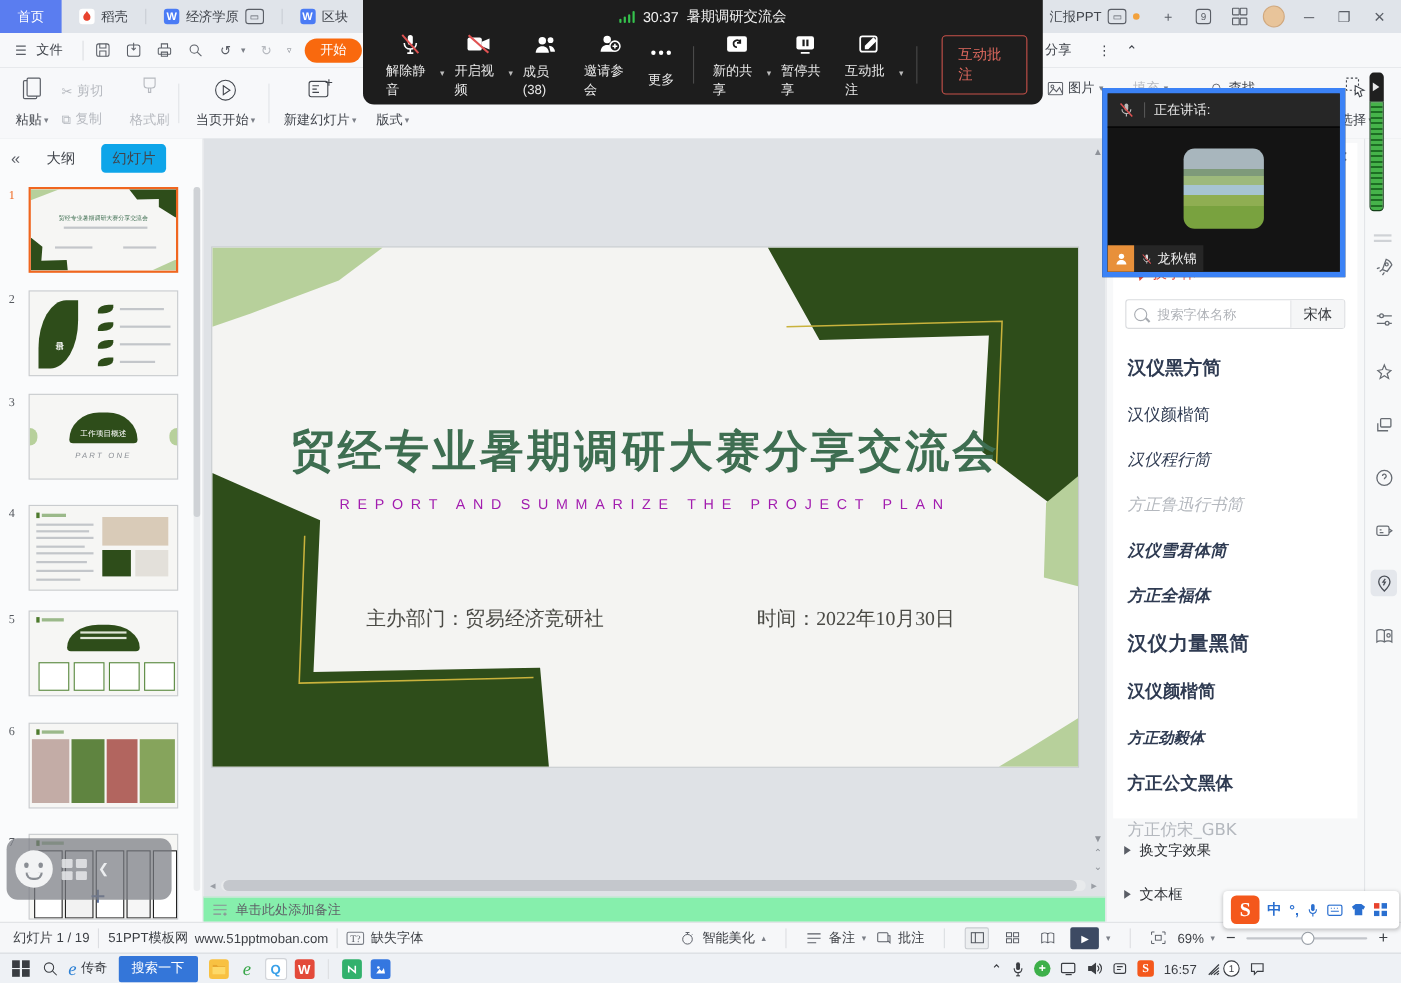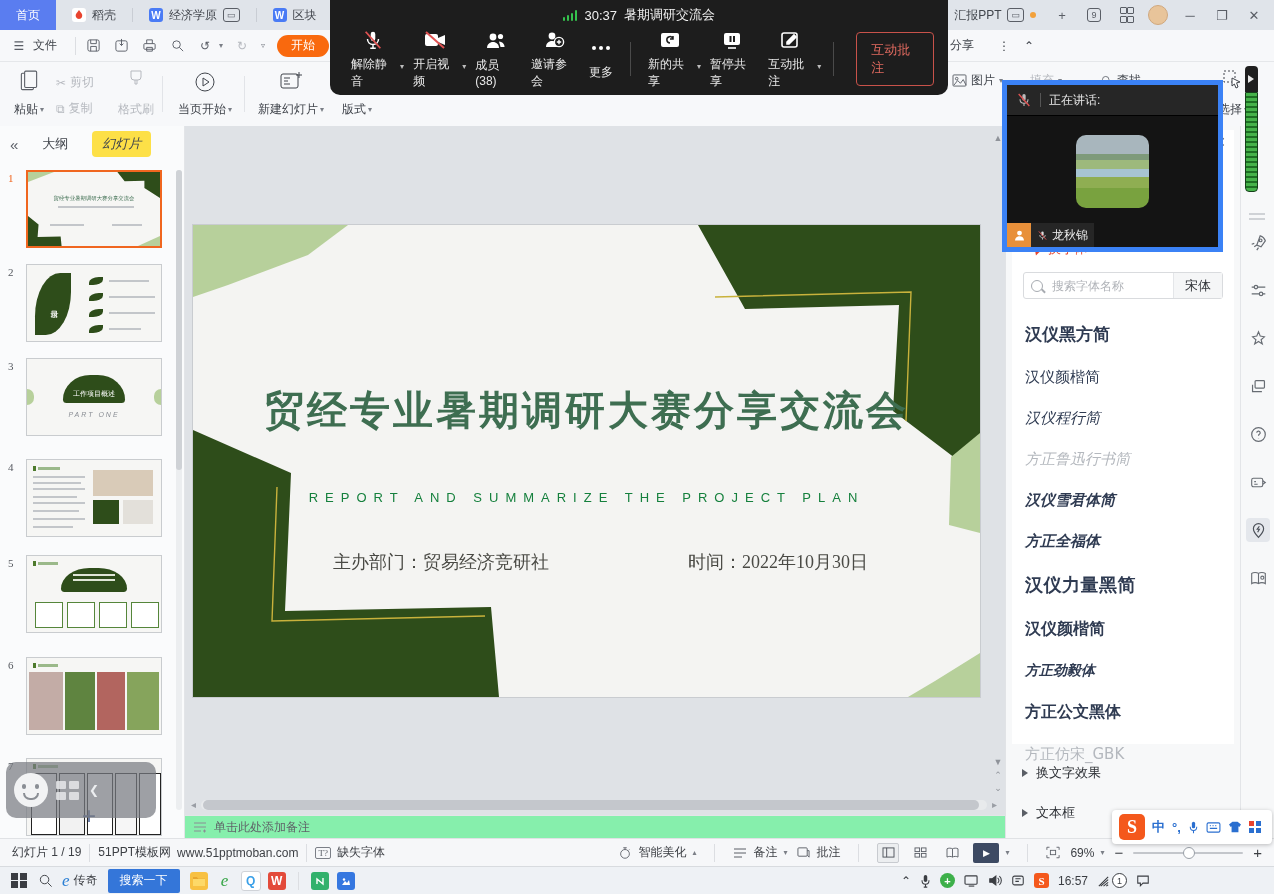--- a/index.html
+++ b/index.html
@@ -65,21 +65,21 @@
   .spk-img{position:absolute;left:69px;top:19px;width:73px;height:73px;border-radius:10px;overflow:hidden;
     background:linear-gradient(#a8b6bd 0 26%, #7e9a7a 26% 34%, #9db97c 34% 46%, #a7c4d2 46% 58%, #8fae52 58% 72%, #79a23f 72% 100%);}
   .spk-name{position:absolute;left:0;bottom:0;display:flex;align-items:center;height:24px;background:rgba(40,40,40,.92);color:#eee;font-size:12px;}
   .spk-name .pbox{width:24px;height:24px;background:#e8903a;display:flex;align-items:center;justify-content:center;}
   .hdiv{width:1px;height:14px;background:#555;}
 
   
   #leftpanel{position:absolute;left:0;top:126px;width:185px;height:712px;background:#fafbfc;border-right:1px solid #e3e5e8;box-sizing:border-box;}
   .lp-head{display:flex;align-items:center;height:36px;padding:0 10px;gap:14px;color:#41454c;}
   .lp-tab{padding:4px 10px;border-radius:4px;font-size:13px;}
-  .lp-tab.active{background:#fde047;font-style:italic;}
+  .lp-tab.active{background:#0ea5e9;}
   .thumb-row{position:absolute;left:8px;width:168px;display:flex;}
   .thumb-num{width:18px;font-size:11px;color:#55595f;padding-top:2px;font-family:"Liberation Serif",serif;}
   .thumb{position:relative;width:136px;height:78px;background:#f6f6f4;border:1px solid #c9cccf;box-sizing:border-box;overflow:hidden;}
   .thumb.sel{border:2px solid #f0661f;}
   .lp-scroll{position:absolute;right:2px;top:44px;width:6px;height:640px;background:#eceef0;border-radius:3px;}
   .lp-scroll i{position:absolute;left:0;top:0;width:6px;height:300px;background:#cfd2d6;border-radius:3px;display:block;}
   .addslide{position:absolute;left:82px;bottom:8px;font-size:24px;color:#5a6f9e;}
   
   .tl-lite{position:absolute;background:#b7d09b;}
   .tg-dark{position:absolute;background:#2e4d1a;}
@@ -100,21 +100,21 @@
   .sm-face u{position:absolute;left:9px;top:20px;width:16px;height:7px;border:2px solid #8a8e94;border-top:none;border-radius:0 0 12px 12px;box-sizing:border-box;}
   .sm-grid{display:grid;grid-template-columns:10px 10px;grid-gap:3px;}
   .sm-grid i{width:10px;height:8px;background:#e6e8ea;border-radius:1px;opacity:.85;}
   .sm-arrow{color:#eceef0;font-size:12px;margin-left:2px;}
 
   
   #canvas{position:absolute;left:185px;top:126px;width:820px;height:712px;background:#dfe2e6;}
   #slide{position:absolute;left:8px;top:99px;width:787px;height:472px;background:#f4f4f2;box-shadow:0 0 0 1px #c9ccd0;}
   .sl-title{position:absolute;left:0;top:158px;width:100%;text-align:center;font-family:"Liberation Serif",serif;
     font-size:40px;font-weight:600;color:#3e6e51;letter-spacing:3px;}
-  .sl-sub{position:absolute;left:0;top:226px;width:100%;text-align:center;font-size:13px;letter-spacing:7px;color:#15803d;margin-top:39px;}
+  .sl-sub{position:absolute;left:0;top:226px;width:100%;text-align:center;font-size:13px;letter-spacing:7px;color:#a21caf;}
   .sl-org{position:absolute;left:140px;top:325px;font-family:"Liberation Serif",serif;font-size:18px;color:#4a4a45;}
   .sl-date{position:absolute;left:495px;top:325px;font-family:"Liberation Serif",serif;font-size:18px;color:#4a4a45;}
   .hscroll{position:absolute;left:6px;top:673px;width:806px;height:12px;}
   .hscroll .track{position:absolute;left:10px;right:10px;top:1px;height:10px;background:#e8eaec;border-radius:5px;}
   .hscroll .thumbb{position:absolute;left:12px;right:18px;top:1px;height:10px;background:#c4c7cc;border-radius:5px;}
   .harrow{position:absolute;top:0;color:#9a9ea5;font-size:10px;}
   #notesbar{position:absolute;left:0;top:689px;width:820px;height:23px;background:#86efac;border-top:1px solid #e3e5e8;
     display:flex;align-items:center;gap:7px;padding-left:8px;color:#5f6368;font-size:12px;box-sizing:border-box;}
   .vscroll{position:absolute;right:2px;top:4px;color:#8f939a;font-size:9px;text-align:center;width:10px;}
   .vscroll div{margin:3px 0;}

